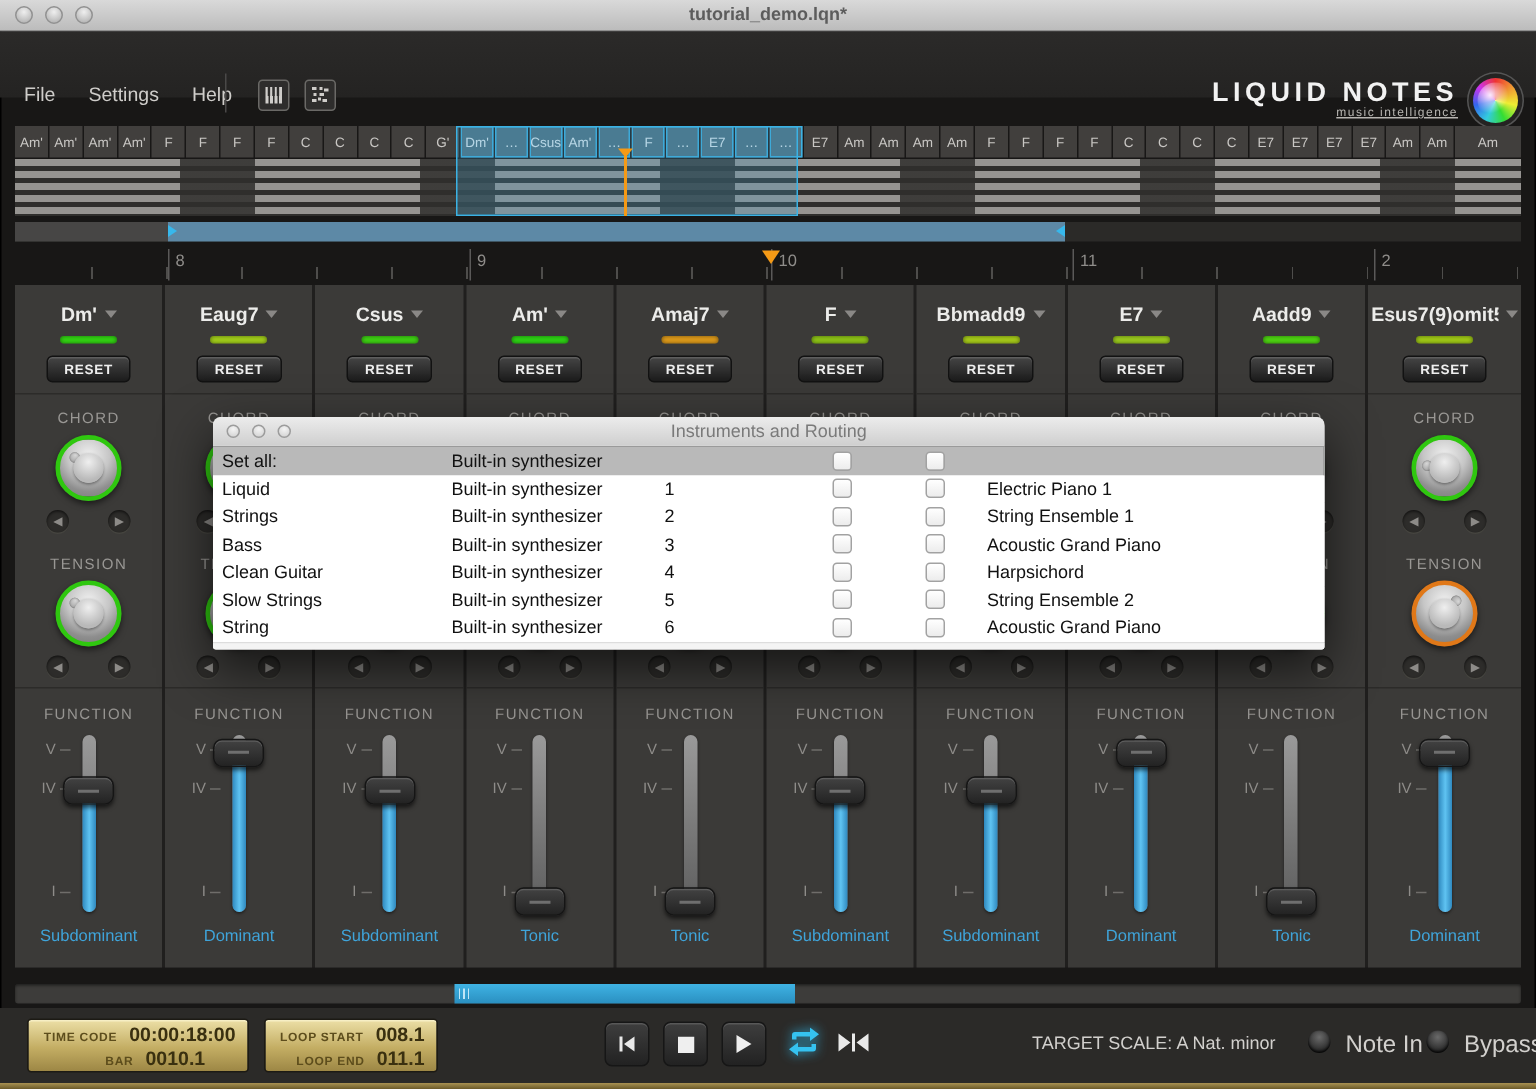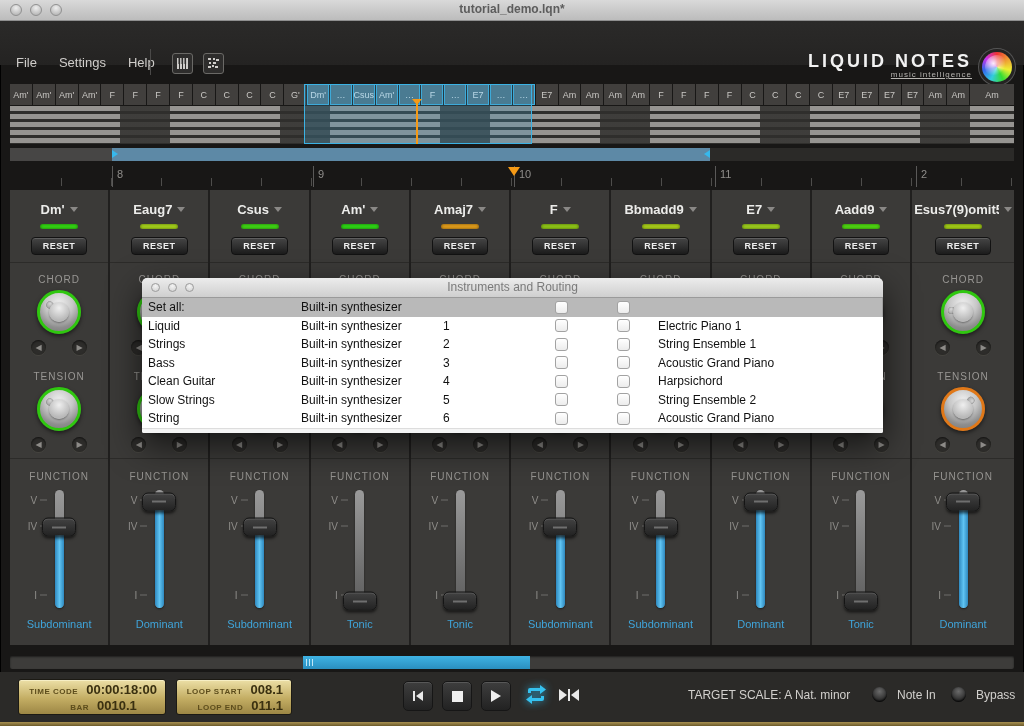--- a/index.html
+++ b/index.html
@@ -129,21 +129,21 @@
   .lcd2{left:176px;width:116px;} .lcd2 .lab{width:60px;}
   .tbtns{position:absolute;left:403px;top:9px;display:flex;gap:9px;}
   .tbtn{width:28px;height:28px;border-radius:5px;border:1px solid #161616;
     background:linear-gradient(#3e3e3e,#222);box-shadow:inset 0 1px 0 #585858;
     display:flex;align-items:center;justify-content:center;}
   .loopbtn{position:absolute;left:524px;top:13px;filter:drop-shadow(0 0 4px #2fb8ea);}
   .punchbtn{position:absolute;left:558px;top:16px;}
   .tscale{position:absolute;left:688px;top:16px;font-size:12px;color:#d2d0cd;}
   .led{position:absolute;top:15px;width:15px;height:15px;border-radius:50%;
     background:radial-gradient(circle at 50% 30%,#6a6a6a,#2a2a2a 70%);box-shadow:inset 0 -1px 2px #000;}
-  .led-lab{position:absolute;top:16px;font-size:12px;color:#d2d0cd;}
+  .led-lab{position:absolute;top:16px;font-size:16px;color:#d2d0cd;}
   .goldstrip{position:absolute;top:722px;left:0;right:0;height:4px;
     background:linear-gradient(#a99252,#6b5a2a);}
   
   .dialog{position:absolute;left:142px;top:278px;width:741px;z-index:50;
     box-shadow:0 12px 34px rgba(0,0,0,.65);border-radius:6px 6px 2px 2px;background:#fff;}
   .dlg-title{height:19px;border-radius:5px 5px 0 0;background:linear-gradient(#ececec,#cfcfcf);
     border-bottom:1px solid #9a9a9a;position:relative;}
   .dlg-title .txt{position:absolute;left:0;right:0;top:2px;text-align:center;font-size:12px;color:#7a7a7a;}
   .dtl{position:absolute;top:5px;width:9px;height:9px;border-radius:50%;
     background:radial-gradient(circle at 50% 30%,#f4f4f4,#cfcfcf);border:1px solid #9c9c9c;box-sizing:border-box;}

